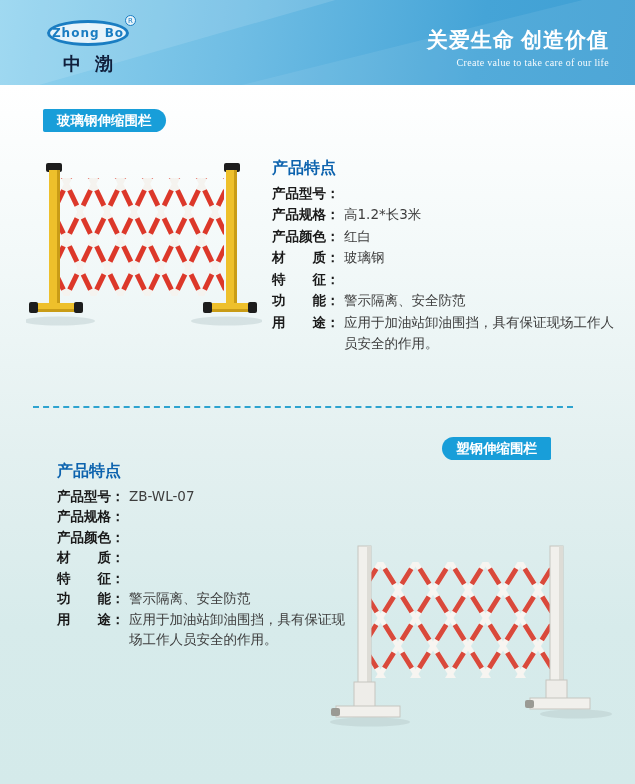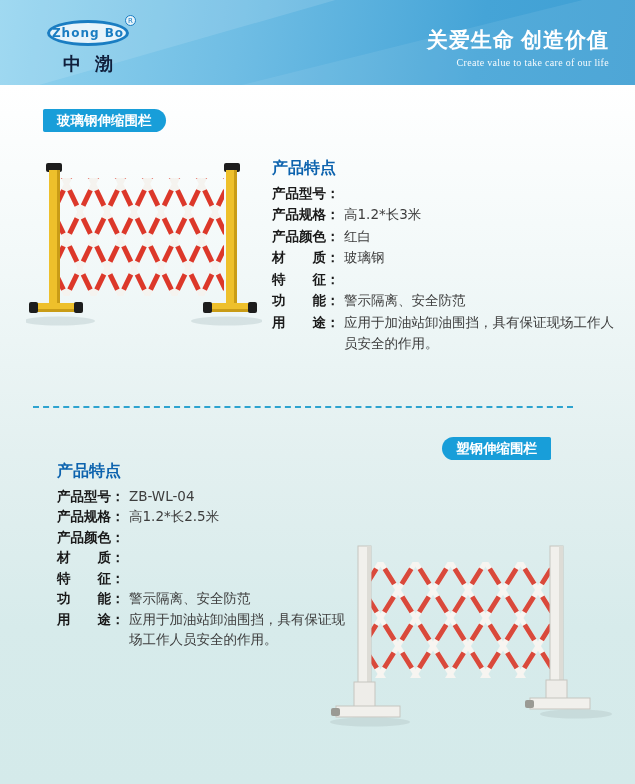--- a/index.html
+++ b/index.html
@@ -137,25 +137,24 @@
   </div>
 
   <div class="divider"></div>
 
   <div class="badge b2">塑钢伸缩围栏</div>
 
   <div class="features f2">
     <div class="ftitle">产品特点</div>
     <div class="row">
       <span class="lbl">产品型号：</span>
-      <span class="val">ZB-WL-04</span>
+      <span class="val">ZB-WL-07</span>
     </div>
     <div class="row">
       <span class="lbl">产品规格：</span>
-      <span class="val">高1.2*长2.5米</span>
     </div>
     <div class="row">
       <span class="lbl">产品颜色：</span>
     </div>
     <div class="row">
       <span class="lbl">材　　质：</span>
     </div>
     <div class="row">
       <span class="lbl">特　　征：</span>
     </div>

